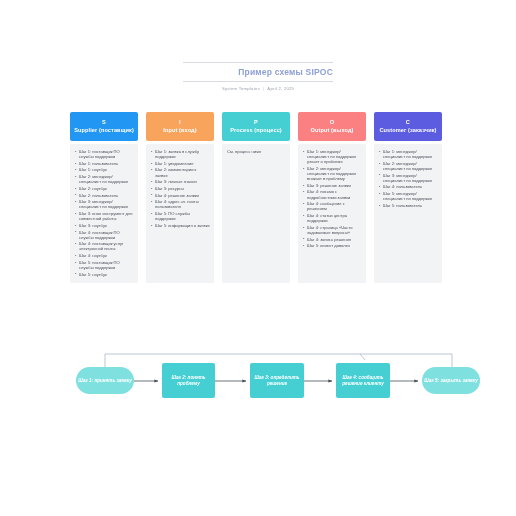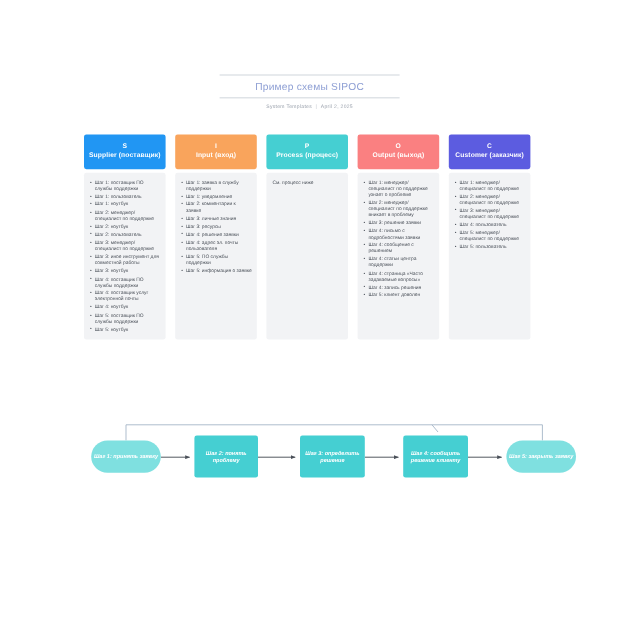--- a/index.html
+++ b/index.html
@@ -28,25 +28,26 @@
     width: 150px;
     text-align: center;
   }
   .title-rule {
     height: 1px;
     background: #d8dce2;
     width: 100%;
   }
   .doc-title {
     font-size: 8.5px;
-    font-weight: normal;
+    font-weight: bold;
     color: #8e9fd4;
     letter-spacing: 0.2px;
     padding: 4px 0 3px 0;
     line-height: 11px;
+    text-align: right;
   }
   .doc-sub {
     font-size: 4.2px;
     color: #9aa1ac;
     letter-spacing: 0.25px;
     padding: 3px 0 0 0;
     line-height: 7px;
   }
   .doc-sub .sep {
     color: #c2c7ce;

